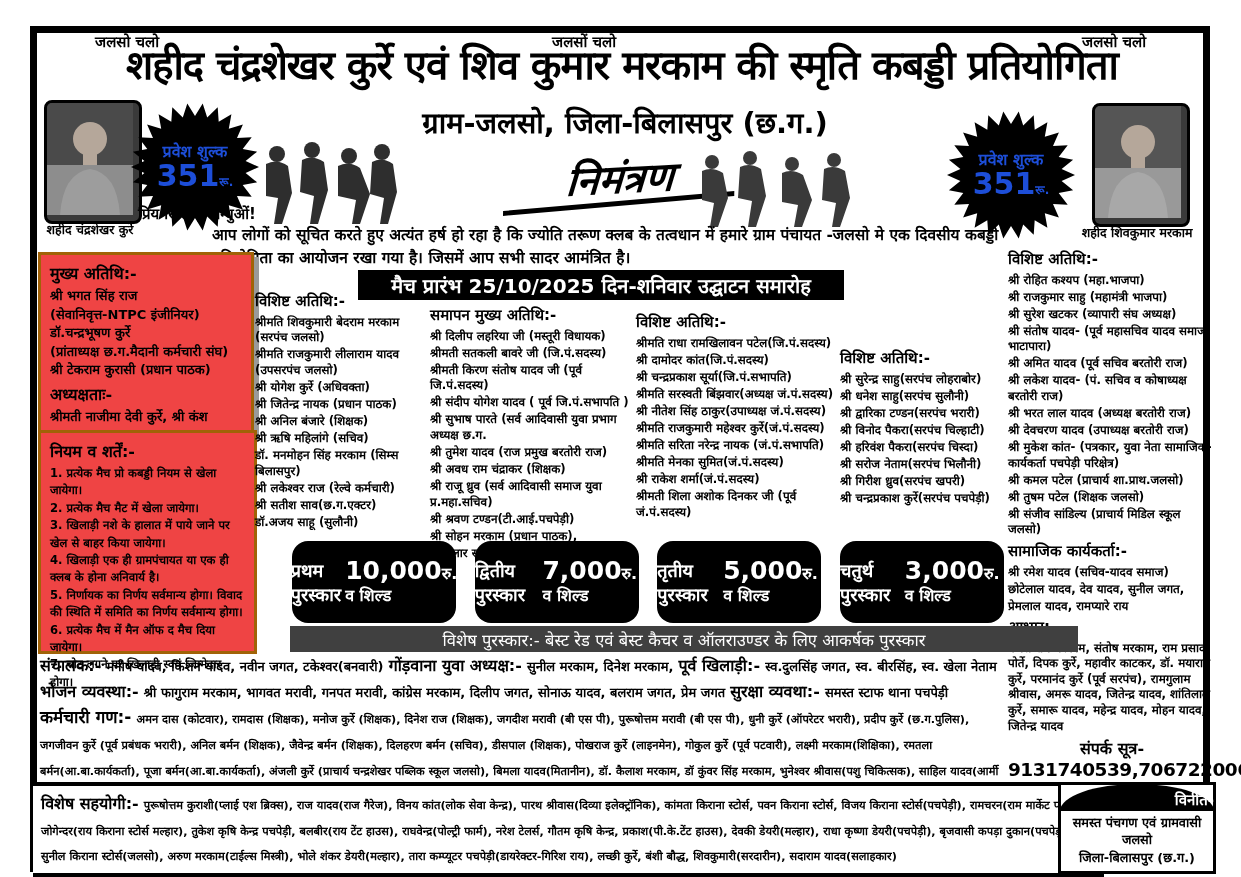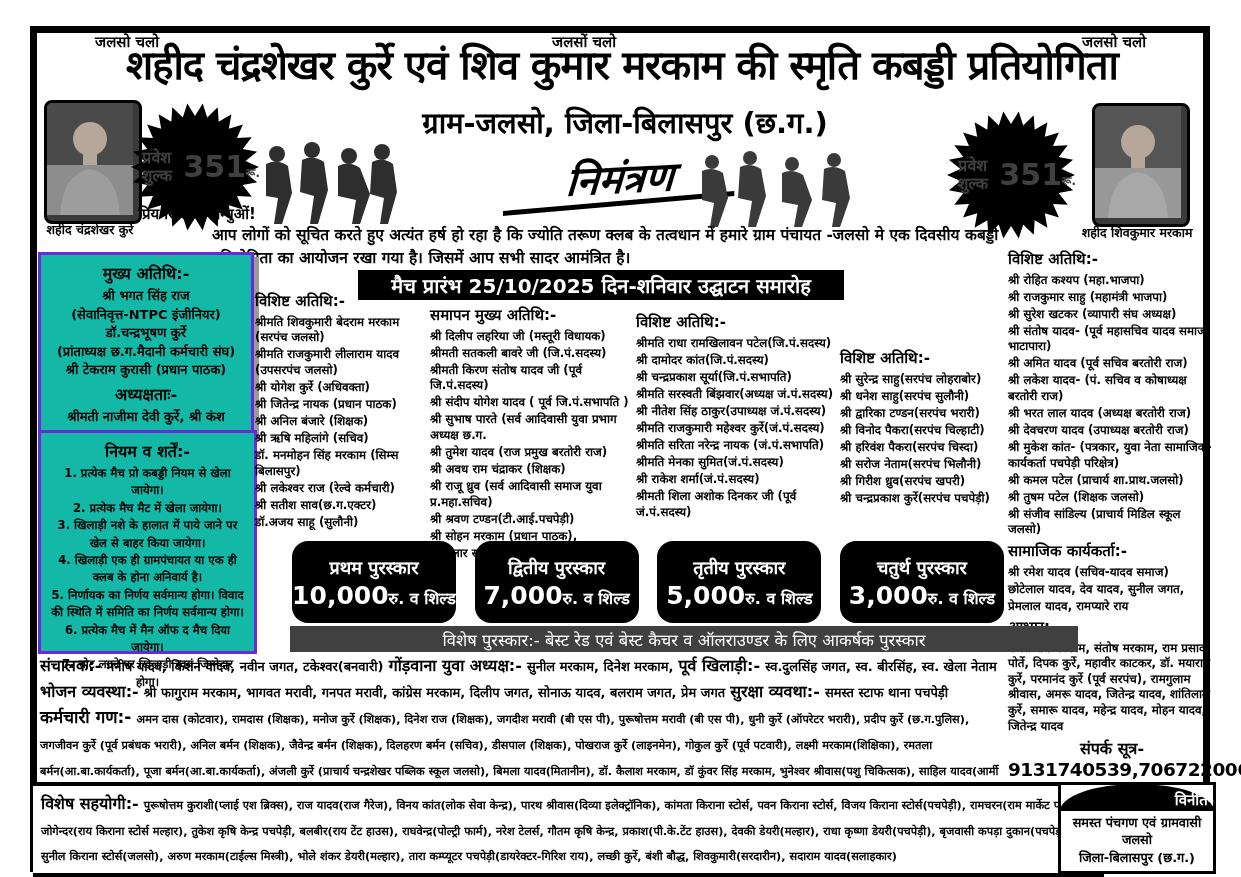--- a/index.html
+++ b/index.html
@@ -15,50 +15,50 @@
   #venue{left:300px;top:102px;width:650px;text-align:center;font-size:29px;font-weight:bold;}
   #invite{left:505px;top:150px;width:230px;text-align:center;font-size:40px;font-weight:bold;
           font-style:italic;transform:skewX(-6deg) rotate(-3deg);}
   #invite .swash{display:block;height:5px;background:#000;margin-top:-4px;transform:rotate(-2deg);}
   
   .portrait{width:92px;height:118px;border:3px solid #000;border-radius:8px;background:#3a3a3a;overflow:hidden;}
   .caption{font-size:12.5px;font-weight:bold;text-align:center;}
   
   .burst-wrap{width:130px;height:130px;}
   .burst-wrap svg{position:absolute;left:0;top:0;}
-  .burst-text{position:absolute;left:0;top:0;width:130px;height:130px;display:flex;flex-direction:row;
-              align-items:center;justify-content:center;color:#404040;text-align:center;}
+  .burst-text{position:absolute;left:0;top:0;width:130px;height:130px;display:flex;flex-direction:column;
+              align-items:center;justify-content:center;color:#1d4ed8;text-align:center;}
   .burst-label{font-size:16px;font-weight:bold;line-height:1.1;}
   .burst-amount{font-size:30px;font-weight:bold;line-height:1;}
   .burst-unit{font-size:12px;font-weight:bold;vertical-align:baseline;}
   #dear-players{left:138px;top:203px;width:130px;font-size:15px;font-weight:bold;}
   
   #intro{left:212px;top:224px;width:795px;font-size:15.5px;font-weight:bold;line-height:1.5;}
   
-  .panel-box{border:3px solid #6d28d9;background:#14b8a6;padding:7px 9px;text-align:center;}
+  .panel-box{border:3px solid #a16207;background:#ef4444;padding:7px 9px;}
   #chief-box{left:38px;top:252px;width:192px;box-shadow:5px 5px 0 #9a9a9a;}
   #rules-box{left:38px;top:430px;width:195px;height:204px;}
   .panel-head{font-size:16px;font-weight:bold;margin:0 0 3px 0;}
   .panel-line{font-size:13px;font-weight:600;line-height:1.35;margin:1px 0;}
   .rule-line{font-size:11.6px;font-weight:600;line-height:1.5;}
   
   #banner{left:358px;top:270px;width:486px;height:30px;background:#000;color:#fff;display:flex;
           align-items:center;justify-content:center;font-size:20px;font-weight:bold;}
   
   .gcol{line-height:1.3;}
   .gcol .panel-head{font-size:15px;}
   .guest-line{font-size:11.8px;font-weight:600;line-height:1.32;margin:1.5px 0;}
   #colA{left:255px;top:292px;width:172px;}
   #colB{left:430px;top:306px;width:204px;}
   #colC{left:636px;top:313px;width:200px;}
   #colD{left:840px;top:349px;width:168px;}
   #colE{left:1008px;top:250px;width:204px;}
   
   .prize{background:#000;color:#fff;border-radius:16px;width:164px;height:82px;display:flex;
-         flex-direction:column;align-items:center;justify-content:center;gap:4px;}
+         flex-direction:row;align-items:center;justify-content:center;gap:4px;}
   .prize-title{font-size:18px;font-weight:bold;}
   .prize-amount{font-size:25px;font-weight:bold;line-height:1;}
   .prize-suffix{font-size:16px;font-weight:bold;}
   #prizes{left:292px;top:541px;width:712px;display:flex;justify-content:space-between;}
   #special-band{left:290px;top:626px;width:788px;height:26px;background:#404040;color:#fff;display:flex;
                 align-items:center;justify-content:center;font-size:16.5px;font-weight:normal;}
   
   .btm{left:40px;width:968px;line-height:1.45;}
   .lbl-lg{font-size:16px;font-weight:bold;}
   .lbl-xl{font-size:17px;font-weight:bold;}

